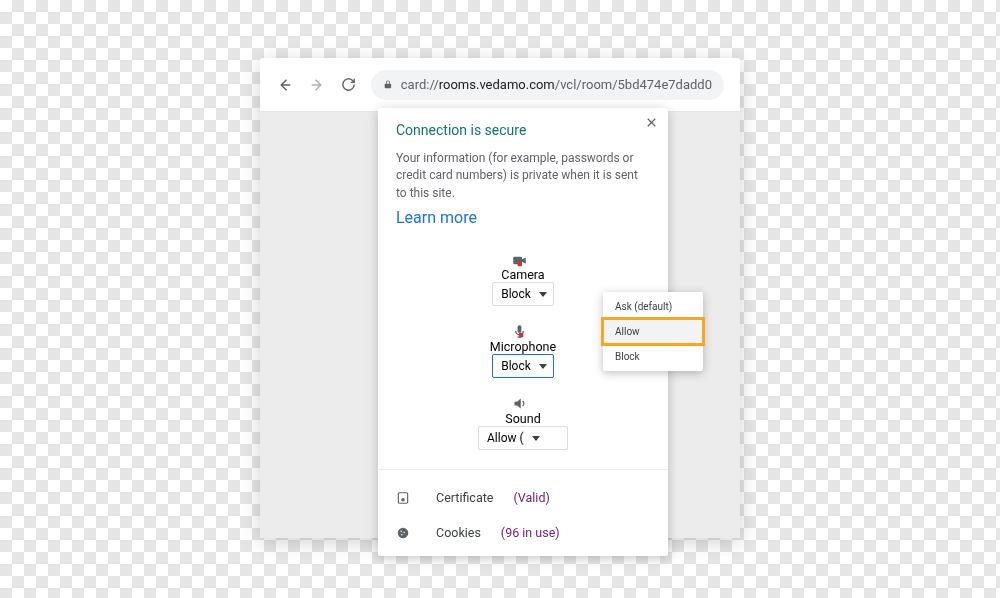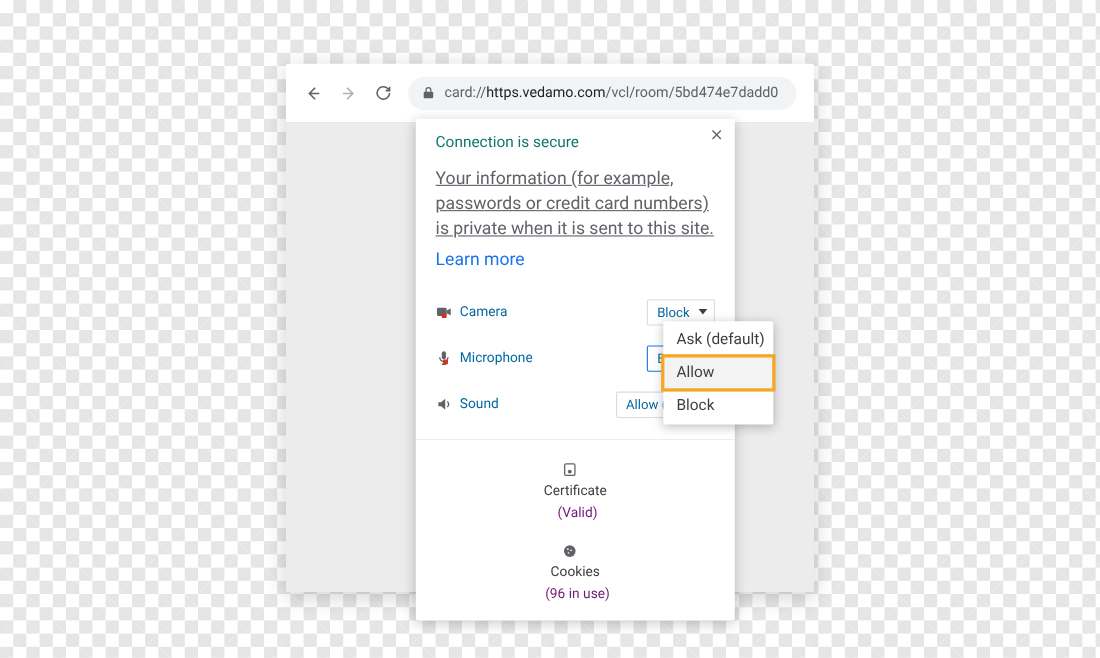--- a/index.html
+++ b/index.html
@@ -80,35 +80,35 @@
     font-size: 15px;
     line-height: 1;
   }
   .popover h3 {
     color: #0f766e;
     font-weight: 400;
     font-size: 14px;
     margin-bottom: 12px;
   }
   .popover p {
-    font-size: 16px;
+    font-size: 12px;
     color: #5f6368;
     line-height: 1.45;
     margin-bottom: 6px;
-    text-decoration: underline;
   }
   .popover a { color: #1a73e8; font-size: 16px; text-decoration: none; }
 
   .perm-list { margin-top: 18px; }
   .perm-row {
     display: flex;
     align-items: center;
     padding: 9px 0;
     font-size: 12.5px;
-    color: #0369a1;
+    color: #000000;
+    flex-direction: column;
   }
   .perm-row .icon-slot {
     width: 22px;
     display: flex; align-items: center;
     color: #5f6368;
   }
   .perm-row .label { flex: 1; }
   .perm-select {
     border: 1px solid #dadce0;
     border-radius: 2px;
@@ -129,40 +129,39 @@
   }
 
   .divider { border-top: 1px solid #eceff1; margin: 10px -18px; }
 
   .info-row {
     display: flex;
     align-items: center;
     padding: 10px 0;
     font-size: 12.5px;
     color: #3c4043;
-    gap: 5px;
-    flex-direction: column;
+    gap: 16px;
   }
   .info-row .icon-slot {
     width: 24px;
     display: flex; align-items: center;
     color: #5f6368;
   }
   .info-row .muted { color: #701a75; margin-left: 4px; }
 
   
   .dropdown {
     position: absolute;
     left: 343px;
     top: 234px;
     width: 100px;
     background: #fff;
     box-shadow: 0 2px 10px rgba(0,0,0,0.25);
     border-radius: 2px;
-    font-size: 14px;
+    font-size: 10px;
     z-index: 50;
     padding: 2px 0;
   }
   .dropdown-item {
     padding: 7px 12px;
     color: #3c4043;
     white-space: nowrap;
   }
   .dropdown-item.highlight {
     outline: 3px solid #f5a623;
@@ -192,21 +191,21 @@
     <span class="reload">
       <svg width="17" height="17" viewBox="0 0 24 24">
           <path fill="none" stroke="#5f6368" stroke-width="2" d="M20 12a8 8 0 1 1-2.34-5.66L20 9M20 4v5h-5"></path>
         </svg>
     </span>
     <div class="omnibox">
       <svg width="13" height="13" viewBox="0 0 24 24">
           <path fill="#5f6368" d="M12 2a5 5 0 0 0-5 5v3H6a2 2 0 0 0-2 2v7a2 2 0 0 0 2 2h12a2 2 0 0 0 2-2v-7a2 2 0 0 0-2-2h-1V7a5 5 0 0 0-5-5zm-3 5a3 3 0 1 1 6 0v3H9V7z"></path>
         </svg>
       <span>
-        <span>card://</span><span class="url-dark">https.vedamo.com</span><span>/vcl/room/5bd474e7dadd0</span>
+        <span>card://</span><span class="url-dark">rooms.vedamo.com</span><span>/vcl/room/5bd474e7dadd0</span>
       </span>
     </div>
   </div>
 
   <div class="popover">
     <span class="close">
       <svg width="13" height="13" viewBox="0 0 24 24">
           <path stroke="#5f6368" stroke-width="2.2" d="M5 5l14 14M19 5L5 19"></path>
         </svg>
     </span>

